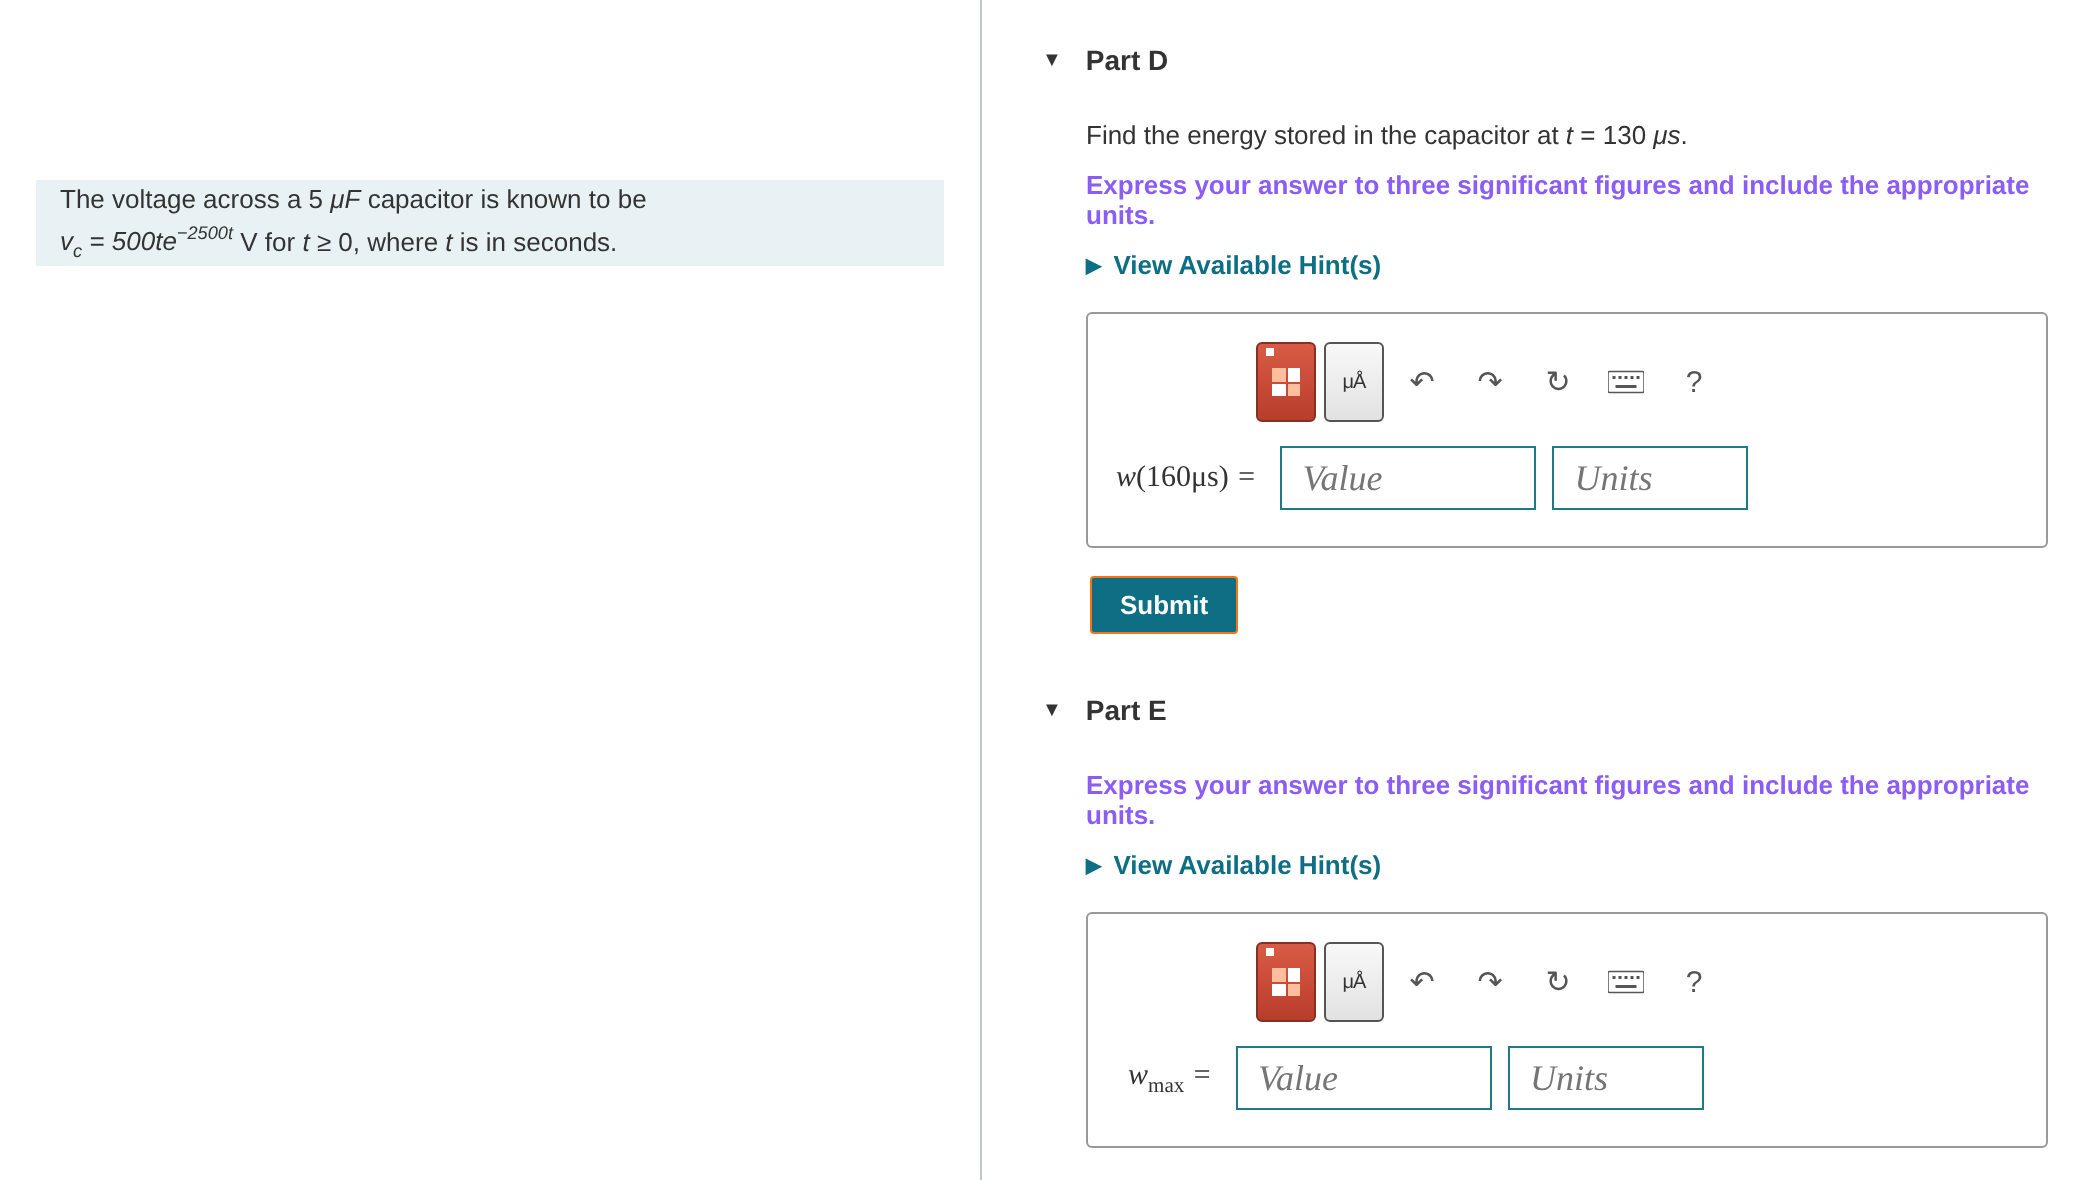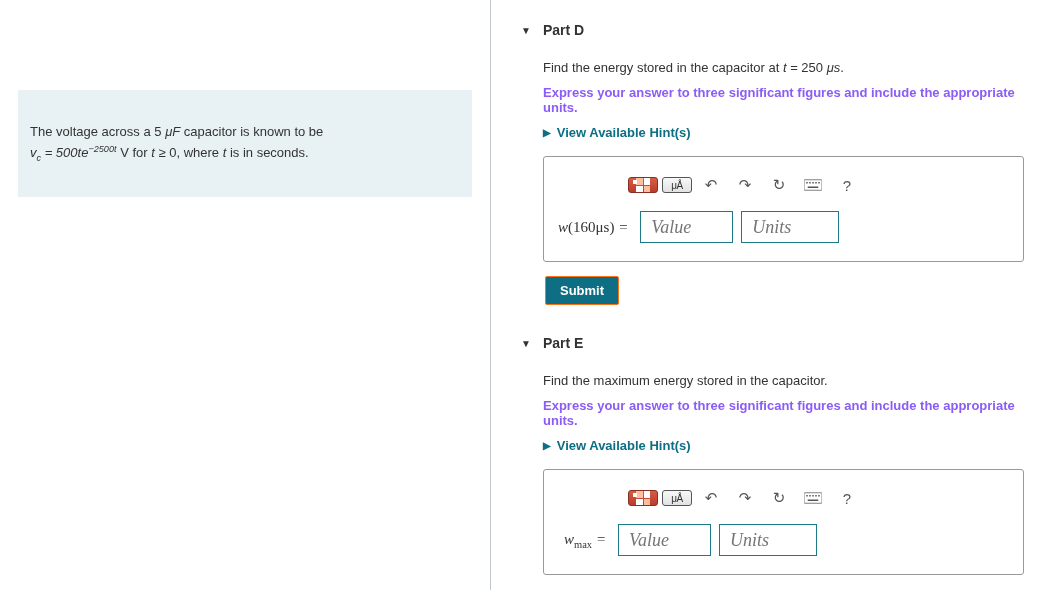--- a/index.html
+++ b/index.html
@@ -2,40 +2,40 @@
 <html><head>
 <meta charset="utf-8">
 <style>
   * { box-sizing: border-box; margin: 0; padding: 0; }
   body { font-family: Arial, Helvetica, sans-serif; font-size: 13px; color: #333; background: #fff; }
   .container { display: flex; width: 1044px; height: 590px; }
   .left { width: 490px; padding: 20px 18px; }
   .divider { width: 1px; background: #bfc7cc; margin: 0; }
   .right { flex: 1; padding: 0 20px 10px 30px; overflow: hidden; }
 
-  .problem-box { background: #e8f2f4; padding: 32px 12px; color: #333; line-height: 1.55; margin-top: 70px; }
+  .problem-box { background: #e8f2f4; padding: 0 12px; color: #333; line-height: 1.55; margin-top: 70px; }
   .problem-box .eq { font-style: italic; }
 
   .part-header { display: flex; align-items: center; margin: 22px 0 0 0; font-weight: bold; font-size: 14px; color: #333; }
   .part-header .tri { font-size: 10px; margin-right: 12px;}
   .part-body { margin-left: 22px; margin-top: 22px; }
   .question-line { margin-bottom: 10px; color: #333; }
   .instruction { font-weight: bold; color: #8b5cf6; margin-bottom: 10px; }
   .hints-link { color: #0d6e84; font-weight: bold; font-size: 13px; cursor: pointer; display:flex; align-items:center; }
   .hints-link .tri-r { font-size:10px; margin-right:6px; }
 
   .answer-box { border: 1px solid #999; border-radius: 3px; margin-top: 16px; padding: 14px 14px 18px 14px; background:#fff; }
   .toolbar { display: flex; align-items:center; gap:4px; margin-left:70px; margin-bottom:12px; }
-  .tb-btn { position:relative; width:30px; height:16px; border:1px solid #555; border-radius:3px; display:flex; align-items:center; justify-content:center; background:linear-gradient(#f8f8f8,#e2e2e2); cursor:pointer; }
+  .tb-btn { position:relative; width:30px; height:40px; border:1px solid #555; border-radius:3px; display:flex; align-items:center; justify-content:center; background:linear-gradient(#f8f8f8,#e2e2e2); cursor:pointer; }
   .tb-tpl { background:linear-gradient(#d85b45,#b83d2b); color:#fff; border-color:#843024;}
   .tb-ico { width:30px; height:28px; display:flex; align-items:center; justify-content:center; font-size:15px; color:#555; cursor:pointer; }
   .answer-row { display:flex; align-items:center; gap:8px; }
   .var-label { font-style: italic; font-family: 'Times New Roman', serif; font-size:15px; color:#333; min-width:72px; text-align:right; padding-right:4px;}
   .input { border:1px solid #1d7a89; height:32px; padding:0 10px; font-family:'Times New Roman', serif; font-style:italic; font-size:18px; color:#888; background:#fff; }
-  .input.val { width:93px; }
+  .input.val { width:128px; }
   .input.units { width:98px; }
   .submit-btn { background:#0d6e84; color:#fff; font-weight:bold; border:1px solid #f97316; border-radius:2px; padding:6px 14px; font-size:13px; cursor:pointer; margin-top:14px; margin-left:2px; }
   sub { font-size: 0.7em; }
   sup { font-size: 0.7em; }
   .mu { font-style: italic; }
   .tpl-label { font-size:10px; letter-spacing:-0.5px;}
   .kbd-ico svg { width:18px; height:12px; }
 
   
   .tpl-boxes { width:14px; height:14px; display:grid; grid-template:1fr 1fr/1fr 1fr; gap:1px;}
@@ -60,21 +60,21 @@
   <div class="divider"></div>
 
   <div class="right">
 
     <div class="part-header">
       <span class="tri">▼</span>
       <span>Part D</span>
     </div>
     <div class="part-body">
       <div class="question-line">
-        <span>Find the energy stored in the capacitor at </span><span class="eq" style="font-style:italic;">t</span><span> = 250 </span><span class="mu">μs</span><span>.</span>
+        <span>Find the energy stored in the capacitor at </span><span class="eq" style="font-style:italic;">t</span><span> = 130 </span><span class="mu">μs</span><span>.</span>
       </div>
       <div class="instruction">Express your answer to three significant figures and include the appropriate units.</div>
       <div class="hints-link">
         <span class="tri-r">▶</span>
         <span>View Available Hint(s)</span>
       </div>
 
       <div class="answer-box">
         <div class="toolbar">
           <div class="tb-btn tb-tpl">
@@ -114,21 +114,20 @@
         </div>
       </div>
       <button class="submit-btn">Submit</button>
     </div>
 
     <div class="part-header" style="margin-top:30px;">
       <span class="tri">▼</span>
       <span>Part E</span>
     </div>
     <div class="part-body">
-      <div class="question-line">Find the maximum energy stored in the capacitor.</div>
       <div class="instruction">Express your answer to three significant figures and include the appropriate units.</div>
       <div class="hints-link">
         <span class="tri-r">▶</span>
         <span>View Available Hint(s)</span>
       </div>
 
       <div class="answer-box">
         <div class="toolbar">
           <div class="tb-btn tb-tpl">
             <span class="sup-dot"></span>

